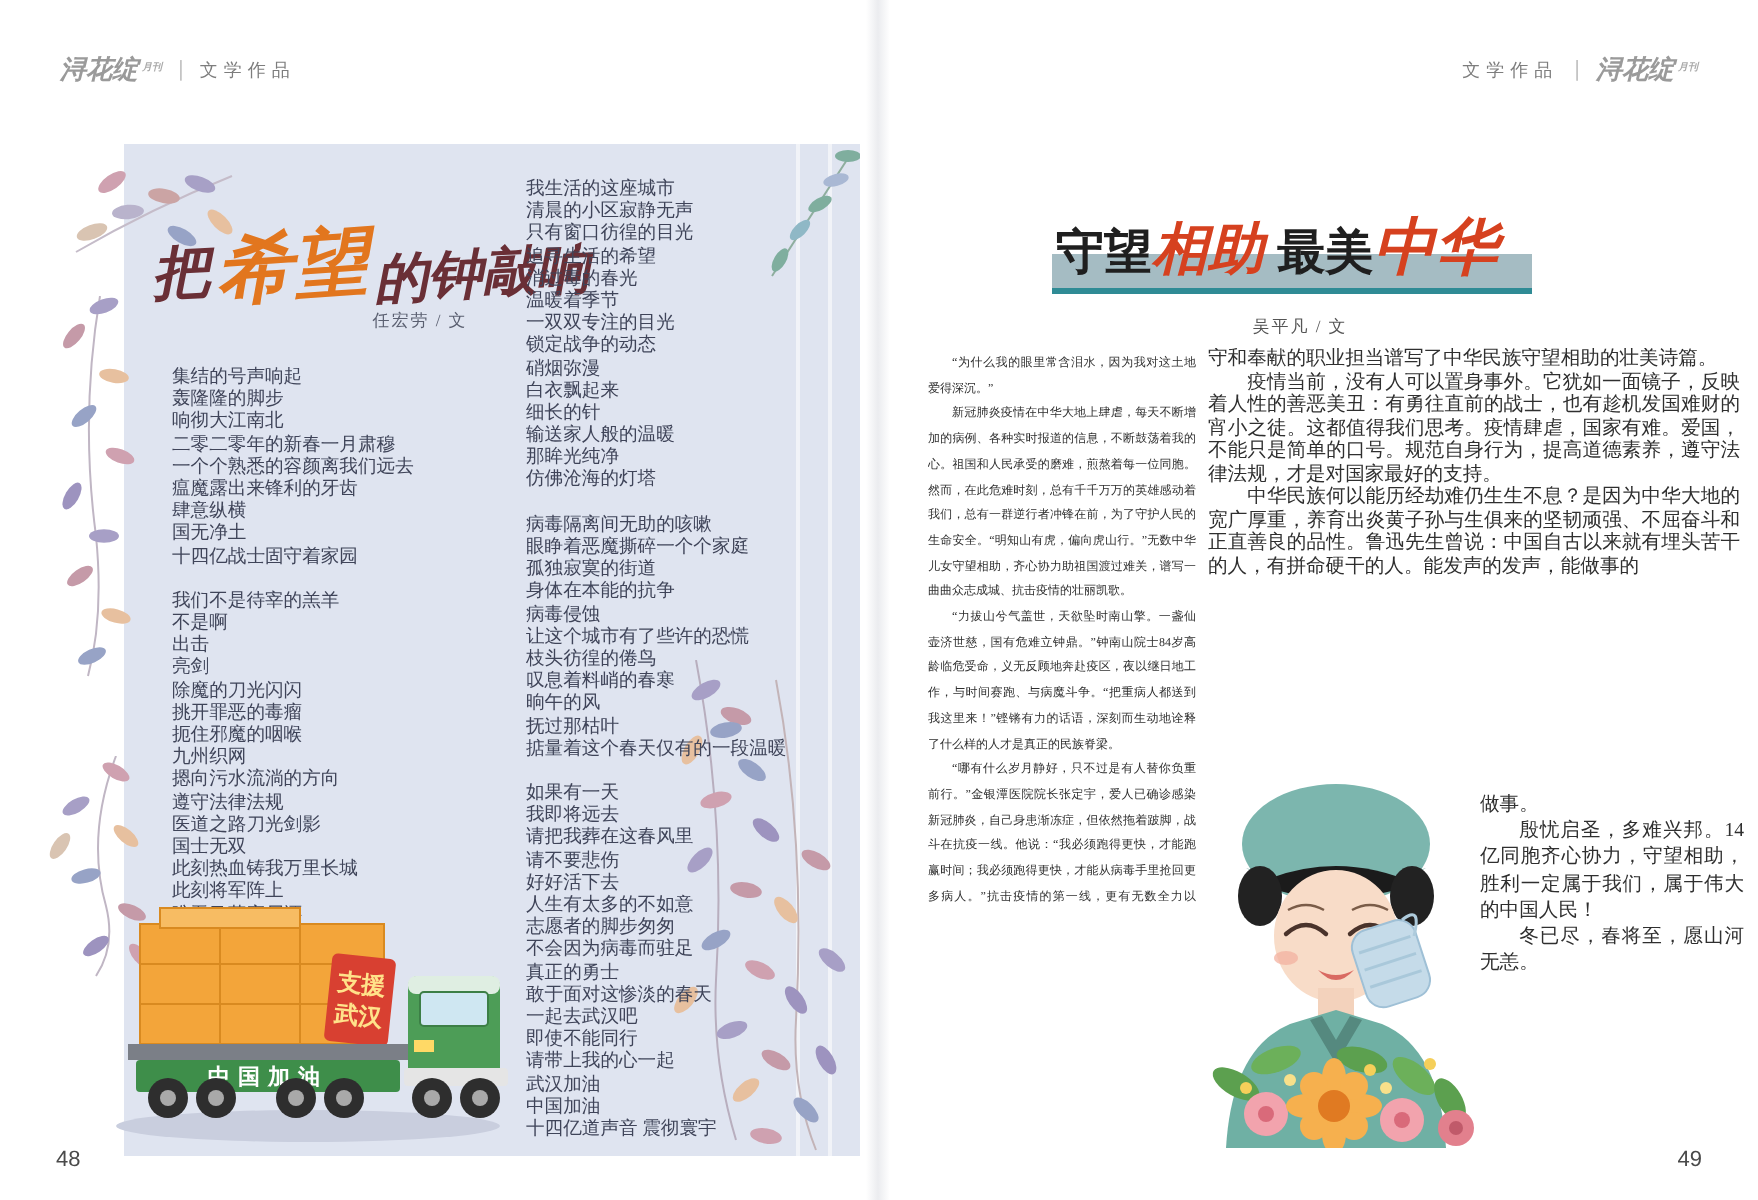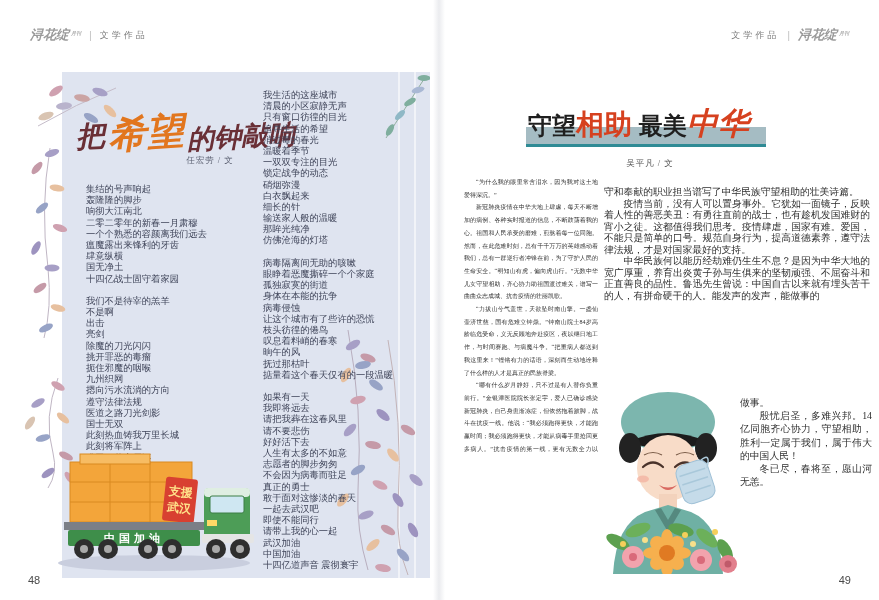--- a/index.html
+++ b/index.html
@@ -31,32 +31,32 @@
   .poem-line{font-size:9.3px;height:11.2px;line-height:11.2px;white-space:nowrap;color:#3f4459;}
   .poem-col1{position:absolute;left:86px;top:184px;}
   .poem-col2{position:absolute;left:263px;top:90px;}
 
   
   .rtitle-band{position:absolute;left:526px;top:127px;width:240px;height:17px;background:#a5bcc3;}
   .rtitle-line{position:absolute;left:526px;top:144px;width:240px;height:3px;background:#2f8b95;}
   .rtitle{position:absolute;left:528px;top:103px;white-space:nowrap;font-weight:bold;
           font-family:"Liberation Sans",sans-serif;}
   .rt-dark{font-size:24px;color:#1f1f1f;}
-  .rt-red{font-size:28px;color:#d6411f;}
+  .rt-red{font-size:28px;color:#d6411f;font-style:italic;}
   .rt-red2{font-size:31px;color:#d6411f;font-style:italic;}
   .rauthor{position:absolute;left:560px;top:158px;width:180px;text-align:center;
            font-size:8.5px;color:#555;letter-spacing:1px;}
 
   
   .art-p{margin:0;}
   .art-p.indent{text-indent:2em;}
   .colA{position:absolute;left:464px;top:176px;width:134px;height:280px;overflow:hidden;
         font-size:6px;line-height:12.7px;text-align:justify;color:#2f2f2f;}
   .colB{position:absolute;left:604px;top:174px;width:266px;height:222px;overflow:hidden;
-        font-size:9.8px;line-height:11.5px;text-align:justify;color:#2f2f2f;margin-top:12px;}
+        font-size:9.8px;line-height:11.5px;text-align:justify;color:#2f2f2f;}
   .colBb{position:absolute;left:740px;top:396px;width:132px;
         font-size:9.8px;line-height:13.2px;text-align:justify;color:#2f2f2f;font-family:Liberation Serif, serif;}
 
   
   .deco{position:absolute;}
   .truck{position:absolute;left:52px;top:450px;}
   .nurse{position:absolute;left:583px;top:382px;}
 
   .pagenum{position:absolute;top:574px;font-size:11px;color:#4a4a4a;font-family:"Liberation Sans",sans-serif;}
   .pn-left{left:28px;text-align:center;}

